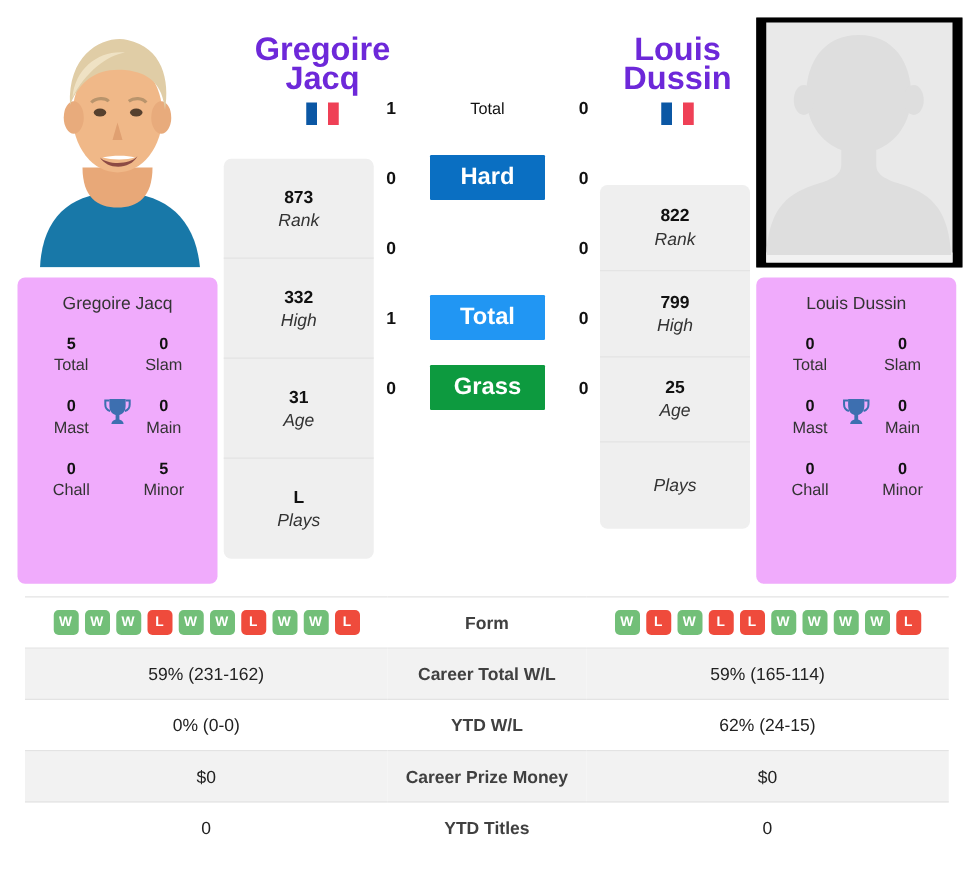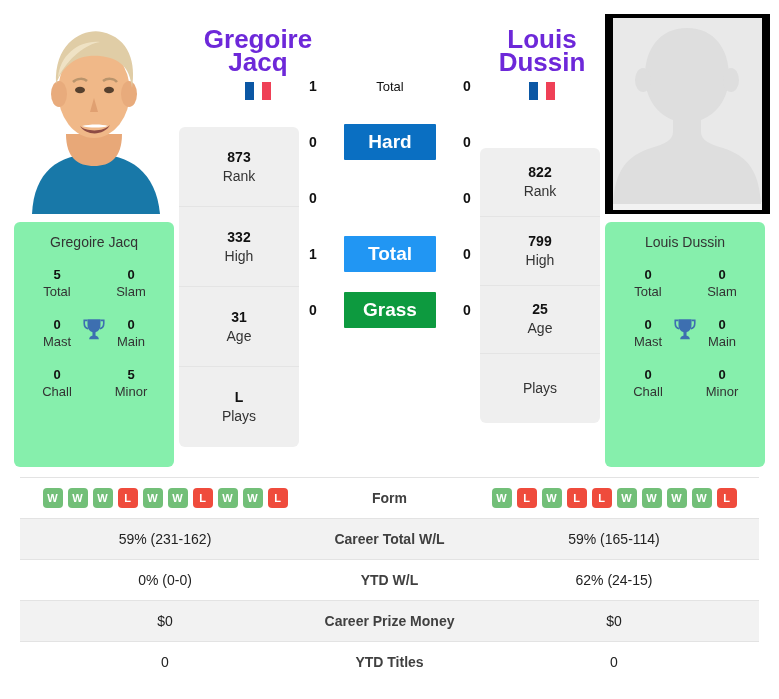--- a/index.html
+++ b/index.html
@@ -35,21 +35,21 @@
     font-size: 26px; font-weight: bold; line-height: 23px; color: #6d28d9;
   }
   .flag {
     display: inline-block; width: 26px; height: 18px; margin-top: 8px;
     background: linear-gradient(to right, #0b57a4 0 33.3%, #ffffff 33.3% 66.6%, #ef4056 66.6% 100%);
   }
 
   
   .info-card {
     position: absolute; top: 222px; width: 160px; height: 245px;
-    background: #86efac; border-radius: 6px; padding-top: 12px;
+    background: #f0abfc; border-radius: 6px; padding-top: 12px;
   }
   .info-card.left  { left: 14px; }
   .info-card.right { left: 605px; }
   .info-card .pname {
     text-align: center; font-size: 14px; color: #333; margin-bottom: 16px;
   }
   .trophy-grid { position: relative; padding: 0 12px; }
   .trow { display: flex; justify-content: space-between; margin-bottom: 16px; }
   .tcell { width: 62px; text-align: center; }
   .tcell .v { font-size: 13px; font-weight: bold; color: #111; line-height: 17px; }
@@ -65,21 +65,21 @@
   }
   .stat-card.left  { left: 179px; top: 127px; height: 320px; }
   .stat-card.right { left: 480px; top: 148px; height: 275px; }
   .stat-row {
     height: 25%; display: flex; flex-direction: column;
     align-items: center; justify-content: center;
     border-bottom: 1px solid #e4e4e4;
   }
   .stat-row:last-child { border-bottom: none; }
   .stat-row .v { font-size: 14px; font-weight: bold; color: #111; line-height: 19px; }
-  .stat-row .l { font-size: 14px; color: #333; line-height: 19px; }
+  .stat-row .l { font-size: 14px; color: #333; line-height: 19px; font-style: italic; }
 
   
   .surfaces { position: absolute; left: 300px; top: 58px; width: 180px; }
   .srow {
     position: relative; display: flex; align-items: center;
     justify-content: space-between; height: 56px;
   }
   .srow .num {
     width: 26px; text-align: center; font-size: 14px; font-weight: bold; color: #111;
   }

